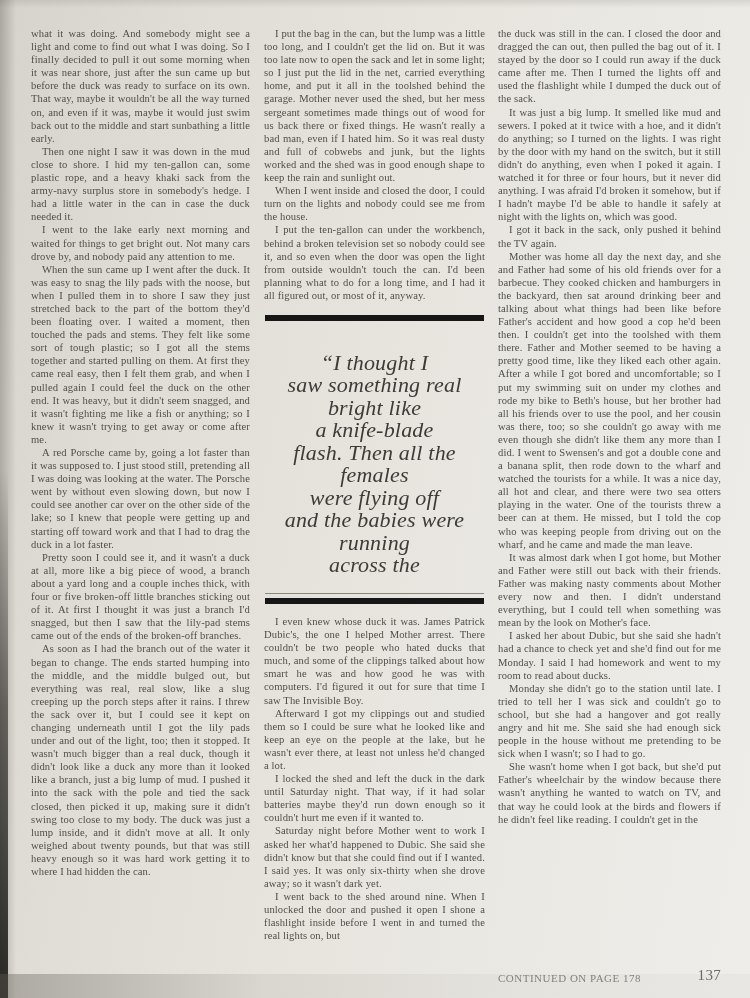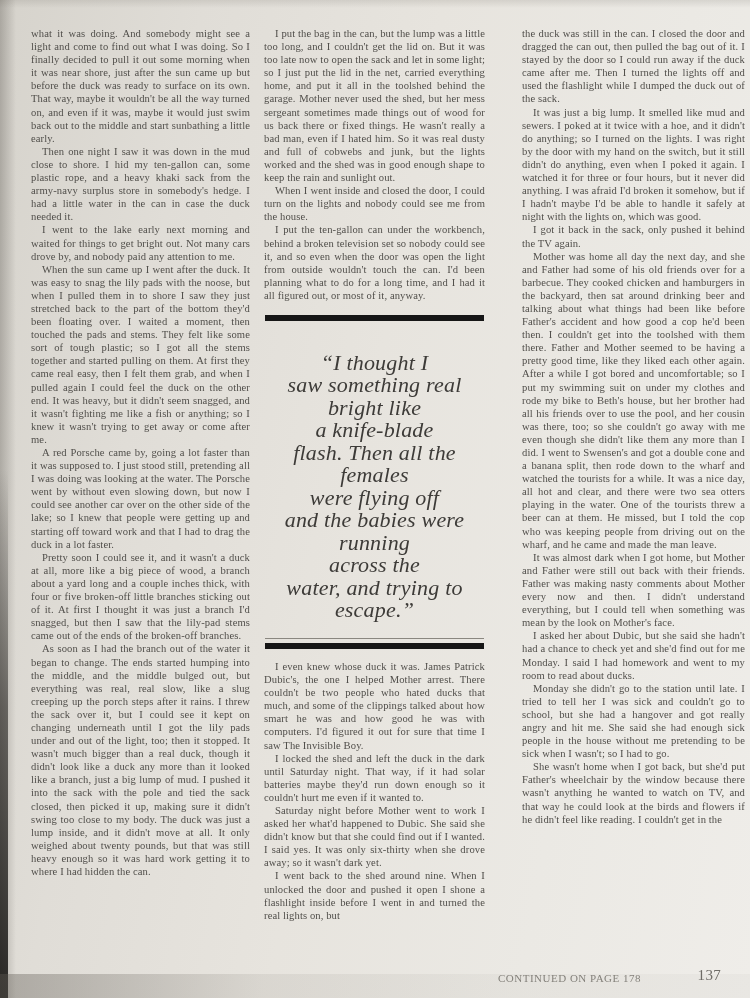--- a/index.html
+++ b/index.html
@@ -32,21 +32,21 @@
   .col {
     position:absolute; top:27px;
     font-size:10.6px; line-height:13.1px;
     color:#504e4a;
     text-align:justify;
     text-justify:inter-word;
     letter-spacing:0.1px;
   }
   .col1 { left:31px;  width:219px; }
   .col2 { left:264px; width:221px; }
-  .col3 { left:522px; width:223px; }
+  .col3 { left:498px; width:223px; }
 
   p.para { margin:0; }
   p.para.indent { text-indent:11px; }
 
   
   .quote-block { margin:13px 1px 11px 1px; }
   .rule-top    { height:6px; background:#161616; }
   .quote-text  { padding:31px 0 16px 0; }
   .qline {
     text-align:center;
@@ -99,28 +99,28 @@
     <div class="quote-block">
       <div class="rule-top"></div>
       <div class="quote-text">
           <div class="qline">“I thought I</div>
           <div class="qline">saw something real bright like</div>
           <div class="qline">a knife-blade</div>
           <div class="qline">flash. Then all the females</div>
           <div class="qline">were flying off</div>
           <div class="qline">and the babies were running</div>
           <div class="qline">across the</div>
-          <div class="qline">water, and trying to escape.”</div>
         </div>
       <div class="rule-thin"></div>
       <div class="rule-bottom"></div>
     </div>
 
     <div>
         <p class="para indent">I even knew whose duck it was. James Patrick Dubic's, the one I helped Mother arrest. There couldn't be two people who hated ducks that much, and some of the clippings talked about how smart he was and how good he was with computers. I'd figured it out for sure that time I saw The Invisible Boy.</p>
+        <p class="para indent">Afterward I got my clippings out and studied them so I could be sure what he looked like and keep an eye on the people at the lake, but he wasn't ever there, at least not unless he'd changed a lot.</p>
         <p class="para indent">I locked the shed and left the duck in the dark until Saturday night. That way, if it had solar batteries maybe they'd run down enough so it couldn't hurt me even if it wanted to.</p>
         <p class="para indent">Saturday night before Mother went to work I asked her what'd happened to Dubic. She said she didn't know but that she could find out if I wanted. I said yes. It was only six-thirty when she drove away; so it wasn't dark yet.</p>
         <p class="para indent">I went back to the shed around nine. When I unlocked the door and pushed it open I shone a flashlight inside before I went in and turned the real lights on, but</p>
       </div>
   </div>
 
   <div class="col col3">
       <p class="para">the duck was still in the can. I closed the door and dragged the can out, then pulled the bag out of it. I stayed by the door so I could run away if the duck came after me. Then I turned the lights off and used the flashlight while I dumped the duck out of the sack.</p>
       <p class="para indent">It was just a big lump. It smelled like mud and sewers. I poked at it twice with a hoe, and it didn't do anything; so I turned on the lights. I was right by the door with my hand on the switch, but it still didn't do anything, even when I poked it again. I watched it for three or four hours, but it never did anything. I was afraid I'd broken it somehow, but if I hadn't maybe I'd be able to handle it safely at night with the lights on, which was good.</p>
       <p class="para indent">I got it back in the sack, only pushed it behind the TV again.</p>

